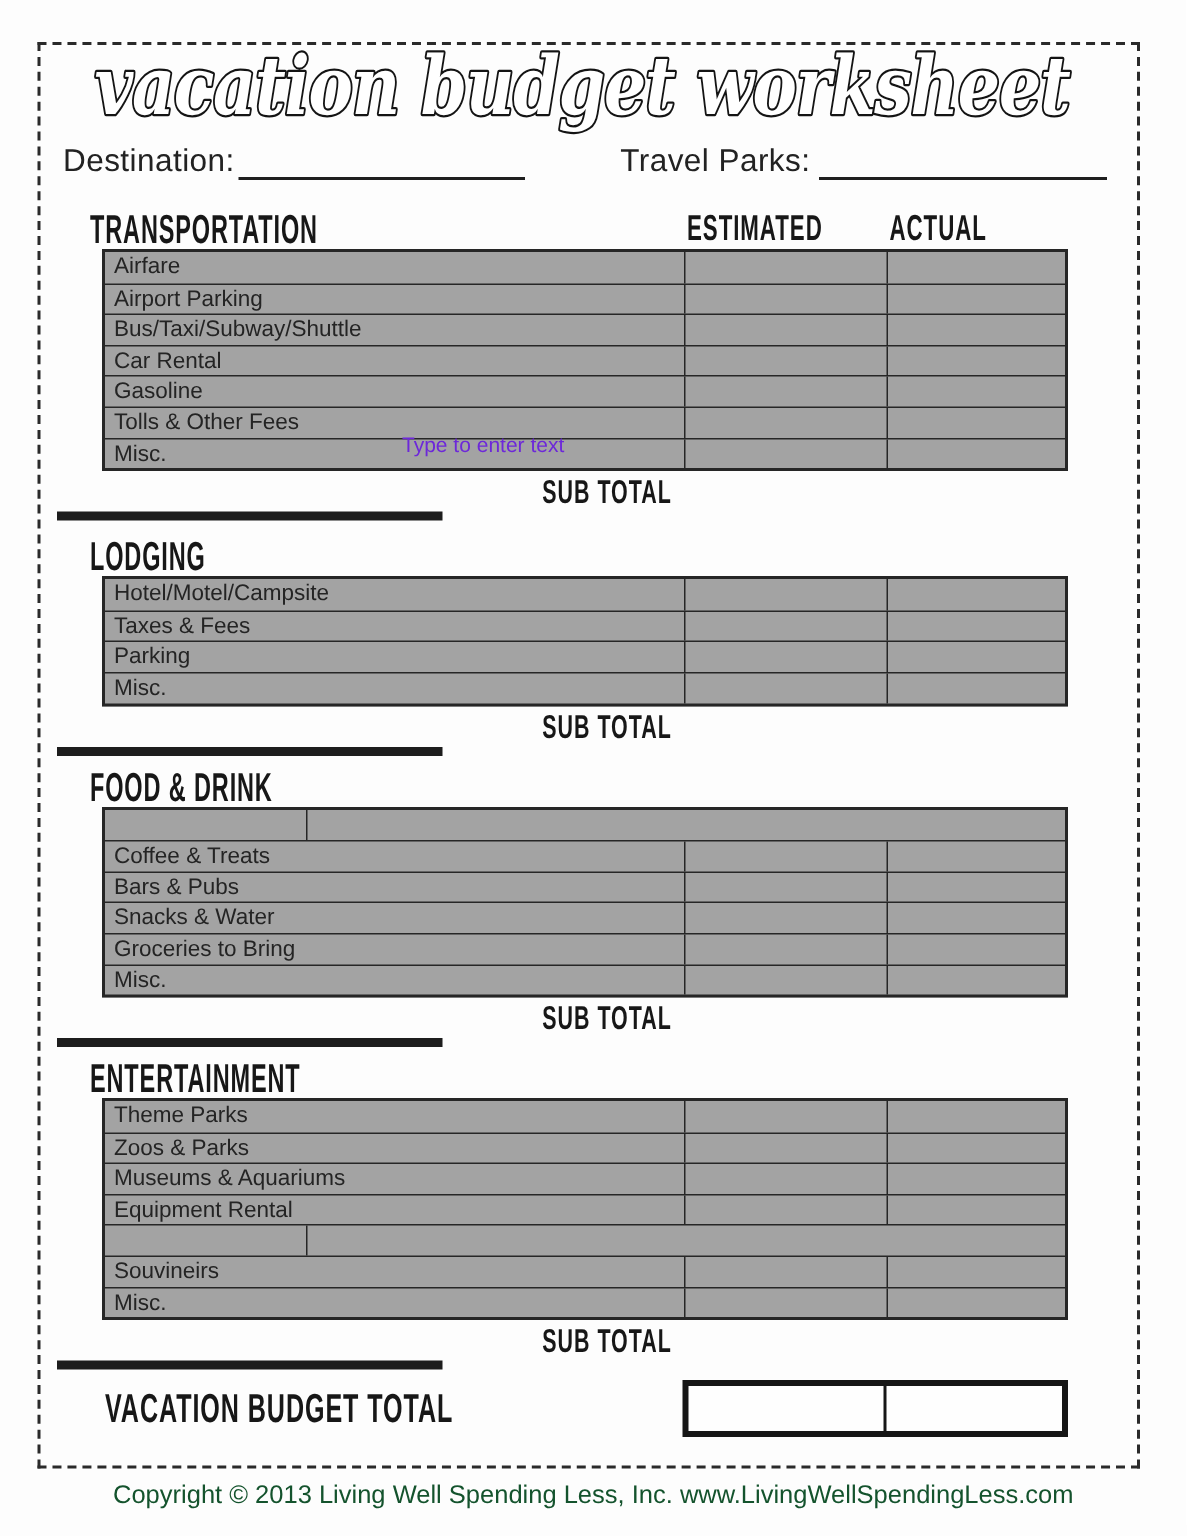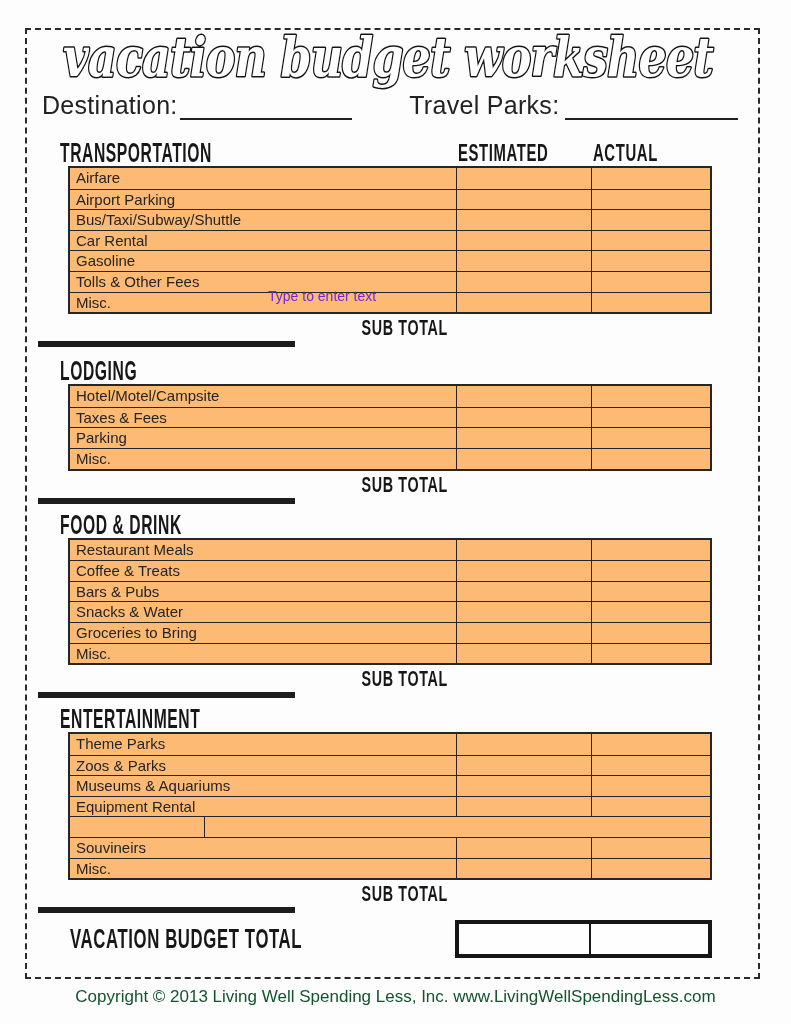--- a/index.html
+++ b/index.html
@@ -10,21 +10,21 @@
   .content{position:absolute;left:38px;top:30px;width:700px;}
 
   
   .title-wrap{height:62px;text-align:center;}
   svg.title{display:block;margin:0 auto;overflow:visible;}
   svg.title text{font-family:"DejaVu Serif",serif;font-weight:bold;font-style:italic;
                  letter-spacing:-1px;}
 
   
   .meta-row{display:flex;align-items:flex-end;height:26px;margin-top:2px;
-            padding-left:4px;font-size:25px;}
+            padding-left:4px;font-size:21px;}
   .meta-label{white-space:nowrap;letter-spacing:.3px;color:#222;}
   .line{border-bottom:2.5px solid #1f1f1f;height:20px;}
   .line.dest{width:194px;margin-left:2px;}
   .meta-spacer{width:64px;}
   .line.dates{width:194px;margin-left:6px;}
 
   
   .condensed{display:inline-block;font-weight:800;letter-spacing:1px;color:#171717;}
 
   .section-header{position:relative;height:26px;margin-top:14px;}
@@ -32,21 +32,21 @@
   .budget-section:nth-child(2) .section-header{margin-top:17px;}
   .section-title{position:absolute;left:22px;bottom:0;font-size:27px;line-height:26px;
                  transform:scaleX(.58);transform-origin:0 100%;white-space:nowrap;}
   .col-head{position:absolute;bottom:1px;font-size:24px;line-height:24px;
             transform:scaleX(.62);transform-origin:0 100%;white-space:nowrap;}
   .col-head.est{left:420px;}
   .col-head.act{left:555px;}
 
   
   .grid-table{margin-left:30px;width:644px;border:2px solid #262626;box-sizing:border-box;
-              background:#fdba74;}
+              background:#a3a3a3;}
   .t-row{display:flex;height:20.6px;box-sizing:border-box;border-top:1.8px solid #262626;}
   .t-row:first-child{border-top:none;}
   .cell{box-sizing:border-box;}
   .t-row .cell.label{width:387px;border-right:1.8px solid #262626;font-size:15px;
                      line-height:19px;padding-left:6px;color:#242424;white-space:nowrap;
                      overflow:hidden;}
   .t-row .cell.est{width:135px;border-right:1.8px solid #262626;}
   .t-row .cell.act{flex:1;}
 
   
@@ -183,21 +183,20 @@
               <div class="cell act"></div>
             </div>
           </div>
         </section>
         <section class="budget-section">
           <div class="section-header">
             <span class="section-title condensed">FOOD &amp; DRINK</span>
           </div>
           <div class="grid-table">
             <div class="t-row">
-              <div class="cell label">Restaurant Meals</div>
               <div class="cell est"></div>
               <div class="cell act"></div>
             </div>
             <div class="t-row">
               <div class="cell label">Coffee &amp; Treats</div>
               <div class="cell est"></div>
               <div class="cell act"></div>
             </div>
             <div class="t-row">
               <div class="cell label">Bars &amp; Pubs</div>

